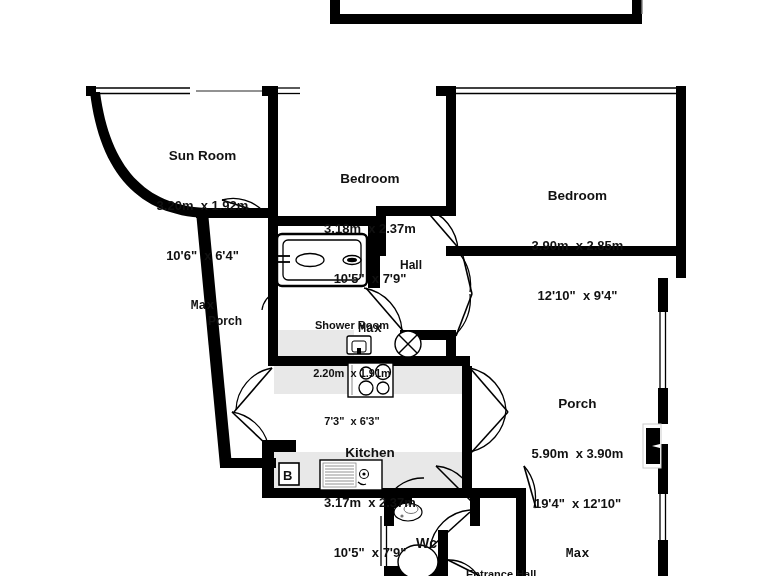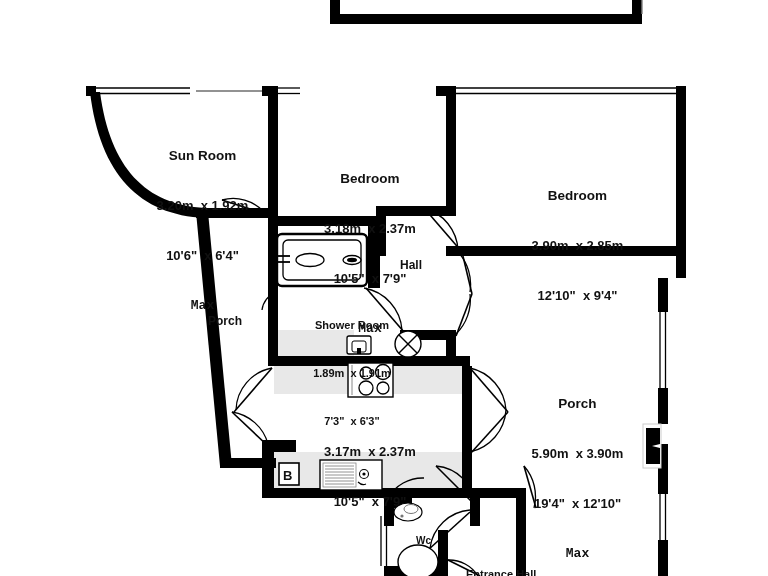--- a/index.html
+++ b/index.html
@@ -48,21 +48,21 @@
   .label-shower .rl-dim  { font-size: 11px; }
 
   .small-label {
     position: absolute;
     color: #111111;
     font-weight: bold;
     white-space: pre;
   }
   .label-hall    { left: 400px; top: 258px; font-size: 12px; }
   .label-porch   { left: 208px; top: 314px; font-size: 12px; text-align: right; }
-  .label-wc      { left: 416px; top: 535px; font-size: 10px; }
+  .label-wc      { left: 416px; top: 535px; font-size: 14px; }
   .label-ehall   { left: 466px; top: 568px; font-size: 11px; }
   .label-b       { left: 283px; top: 468px; font-size: 13px; }
 </style>
 </head>
 <body>
 
 <div id="plan">
 
   <svg id="floorplan" viewBox="0 0 768 576">
 
@@ -313,27 +313,28 @@
   </div>
 
   <div class="room-label label-lounge">
     <div class="rl-name">Porch</div>
     <div class="rl-dim">5.90m  x 3.90m</div>
     <div class="rl-dim">19'4"  x 12'10"</div>
     <div class="rl-max">Max</div>
   </div>
 
   <div class="room-label label-kitchen">
+    <div class="rl-name">Kitchen</div>
     <div class="rl-dim">3.17m  x 2.37m</div>
     <div class="rl-dim">10'5"  x 7'9"</div>
   </div>
 
   <div class="room-label label-shower">
     <div class="rl-name">Shower Room</div>
-    <div class="rl-dim">1.89m  x 1.91m</div>
+    <div class="rl-dim">2.20m  x 1.91m</div>
     <div class="rl-dim">7'3"  x 6'3"</div>
   </div>
 
   <div class="small-label label-hall">Hall</div>
   <div class="small-label label-porch">Porch</div>
   <div class="small-label label-wc">Wc</div>
   <div class="small-label label-ehall">Entrance Hall</div>
   <div class="small-label label-b">B</div>
 
 </div>

